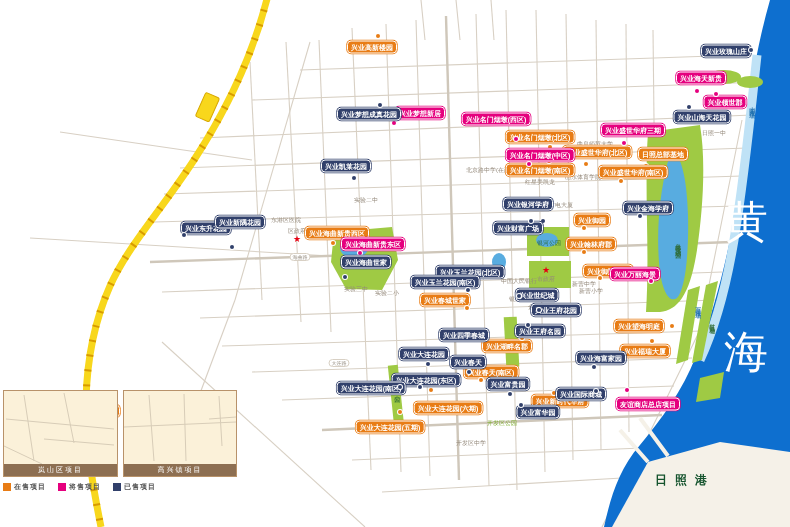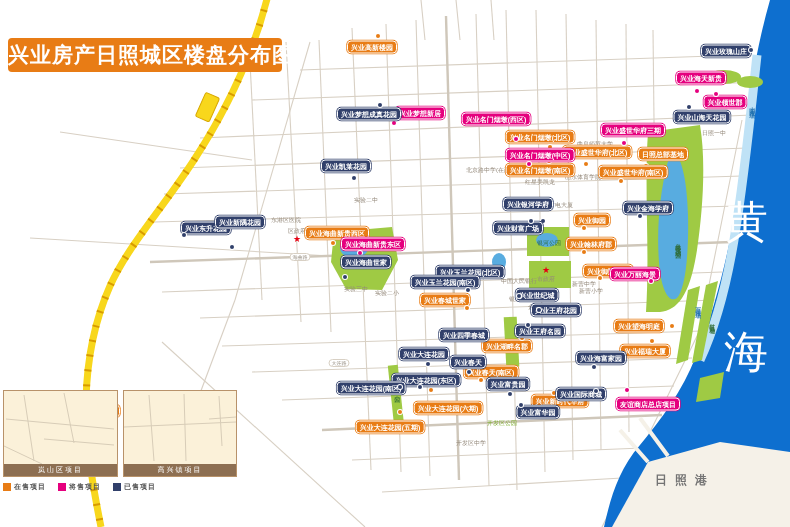--- a/index.html
+++ b/index.html
@@ -20,21 +20,21 @@
   .dot.onsale{background:#e87c15;} .dot.presale{background:#e5007e;} .dot.sold{background:#31406b;}
   .poi{position:absolute;transform:translate(-50%,-50%);font-size:6px;color:#94897b;white-space:nowrap;}
   .star{position:absolute;transform:translate(-50%,-50%);color:#e60012;font-size:9px;line-height:1;}
   .pk{position:absolute;transform:translate(-50%,-50%);font-size:6px;white-space:nowrap;line-height:1.1;}
   .pk-dark{color:#2f6b35;} .pk-blue{color:#1f6fae;} .pk-white{color:#fff;} .pk-green{color:#7cae2e;}
   .v{writing-mode:vertical-rl;letter-spacing:1px;}
   .roadpill{position:absolute;transform:translate(-50%,-50%);font-size:5px;color:#9a9286;background:#fff;
        border:1px solid #d8d0c4;border-radius:4px;padding:0 2px;line-height:6px;white-space:nowrap;}
   .seachar{position:absolute;transform:translate(-50%,-50%);color:#fff;
        font-family:"DejaVu Serif","Liberation Serif",serif;font-size:44px;}
-  #port-label{position:absolute;left:655px;top:472px;color:#737373;font-size:12px;font-weight:bold;
+  #port-label{position:absolute;left:655px;top:472px;color:#14532d;font-size:12px;font-weight:bold;
        letter-spacing:8px;white-space:nowrap;}
   .inset{position:absolute;width:115px;height:87px;background:#fbf1d9;border:1px solid #b8926a;
        box-sizing:border-box;}
   .inset .bar{position:absolute;left:0;right:0;bottom:0;height:12px;background:#8d6f52;color:#fff;
        font-size:7px;line-height:12px;text-align:center;letter-spacing:2px;}
   .inset svg{position:absolute;left:0;top:0;}
   #legend{position:absolute;left:3px;top:482px;display:flex;gap:12px;align-items:center;}
   .leg-item{display:flex;align-items:center;gap:3px;}
   .leg-sq{width:8px;height:8px;display:inline-block;}
   .leg-label{font-size:7px;color:#555;font-weight:bold;letter-spacing:1px;}
@@ -271,21 +271,20 @@
       <div class="mk sold" style="left: 601px; top: 358px;">兴业海富家园</div>
       <div class="dot sold" style="left: 594px; top: 367px;"></div>
       <div class="mk sold" style="left: 581px; top: 394px;">兴业国际商城</div>
       <div class="dot sold" style="left: 596px; top: 391px;"></div>
     </div>
 
   <span class="seachar" style="left:746px;top:222px;">黄</span>
   <span class="seachar" style="left:746px;top:352px;">海</span>
   <span id="port-label">日照港</span>
 
-  <div id="title-banner">兴业房产日照城区楼盘分布图</div>
 
   <div class="inset" style="left:3px;top:390px;">
     <svg width="113" height="73" viewBox="0 0 113 73">
       <g stroke="#d8cdb8" stroke-width="1" fill="none">
         <path d="M2,28 L110,38"></path>
           <path d="M20,4 L30,70"></path>
           <path d="M60,2 L70,52"></path>
         <path d="M40,48 L110,54"></path>
           <path d="M0,55 L38,73"></path>
       </g>

